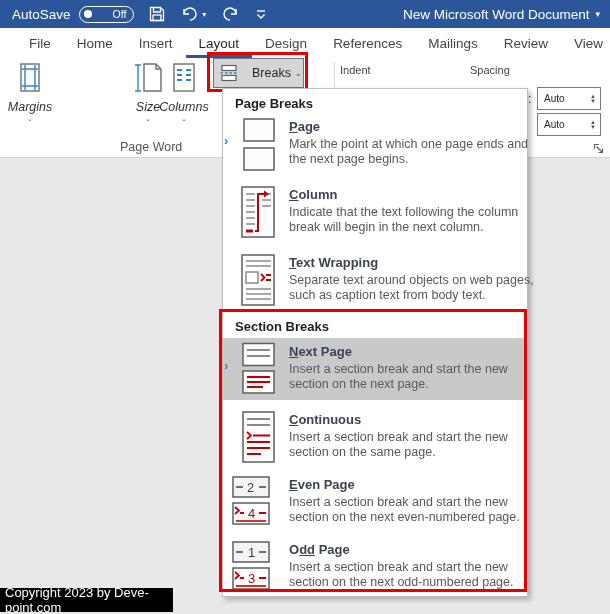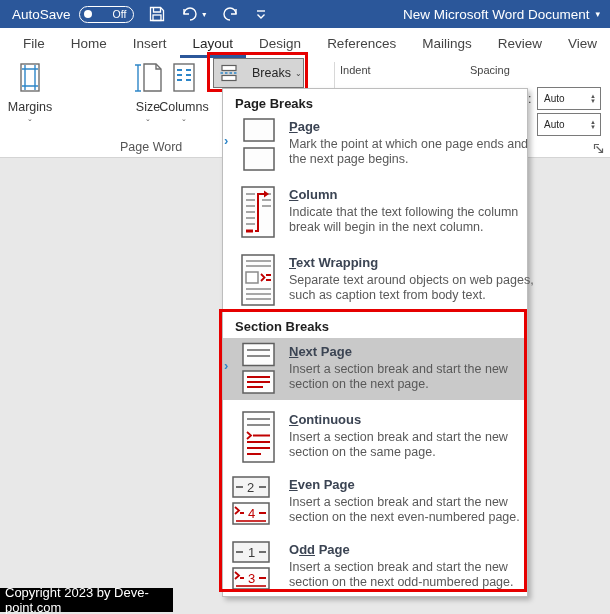--- a/index.html
+++ b/index.html
@@ -14,28 +14,28 @@
                  height:17px; padding:0 7px 0 4px; margin-left:8px; gap:21px; }
   .toggle-dot { width:8px; height:8px; background:#fff; border-radius:50%; }
   .toggle-label { font-size:10.5px; color:#fff; }
   .tb-icon { display:inline-flex; align-items:center; justify-content:center; margin-left:14px; }
   .tb-caret { font-size:8px; margin-left:2px; }
   .doc-title { position:absolute; right:10px; top:0; height:28px; display:flex; align-items:center;
                font-size:13.5px; color:#fff; gap:6px; }
 
   
   .tabrow { position:absolute; left:0; top:28px; width:610px; height:30px; background:#fff;
-            display:flex; align-items:stretch; padding-left:10px; }
+            display:flex; align-items:stretch; padding-left:16px; }
   .tab { font-size:13.5px; color:#444; display:flex; align-items:center; padding:0 13px; cursor:default; }
   .tab.active { color:#262626; border-bottom:3px solid #2b579a; padding-top:3px; }
 
   
   .ribbon { position:absolute; left:0; top:58px; width:610px; height:100px; background:#fff;
             border-bottom:1px solid #d4d4d4; }
-  .rb-group-btn { position:absolute; top:4px; width:56px; text-align:center; }
+  .rb-group-btn { position:absolute; top:4px; width:56px; text-align:center;font-style:italic; }
   .rb-label { font-size:12.5px; color:#333; margin-top:2px; }
   .rb-caret { font-size:7px; color:#555; margin-top:1px; }
   .group-label { position:absolute; top:82px; left:120px; font-size:12.5px; color:#555; }
   .v-sep { position:absolute; top:4px; left:334px; width:1px; height:88px; background:#d8d8d8; }
   .breaks-btn { position:absolute; left:213px; top:0px; width:91px; height:30px; background:#d5d5d5;
                 border:1px solid #737373; display:flex; align-items:center; padding-left:5px; gap:4px; }
   .breaks-btn .lbl { font-size:12.5px; color:#262626;margin-left:9px; }
   .breaks-btn .crt { font-size:8px; color:#444; }
   .para-label { position:absolute; top:6px; font-size:11px; color:#444; }
   .spinbox { position:absolute; left:537px; width:64px; height:23px; border:1px solid #7a7a7a; background:#fff;

